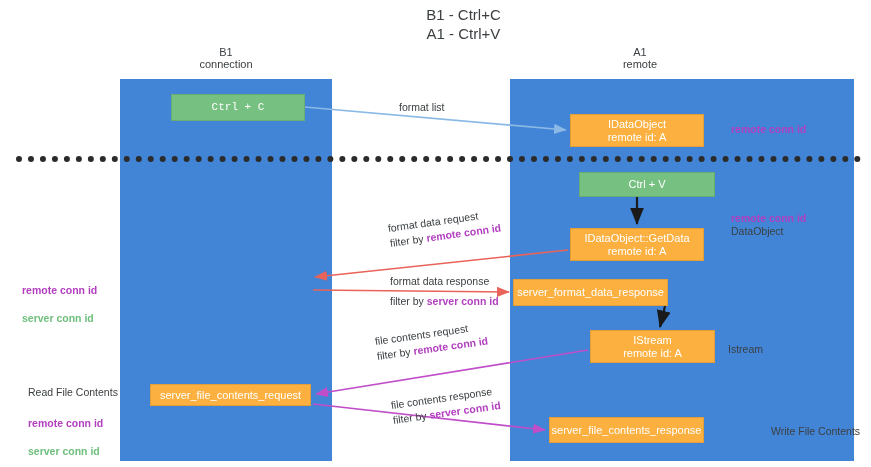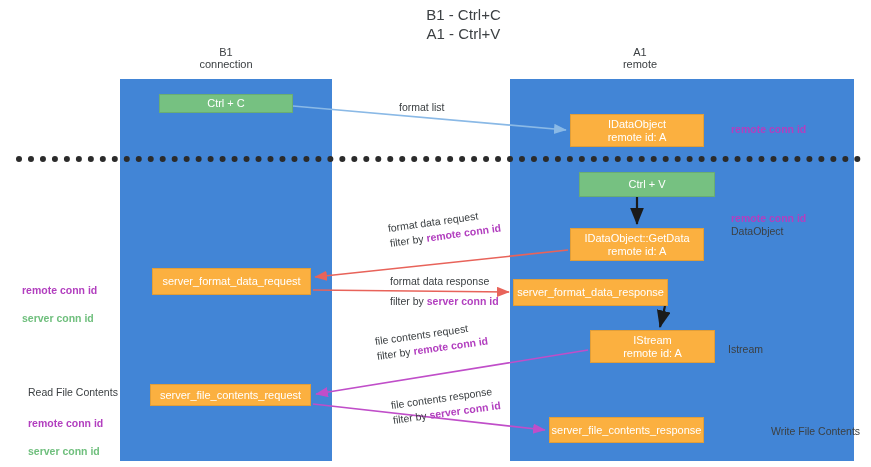--- a/index.html
+++ b/index.html
@@ -42,21 +42,21 @@
     position:absolute;box-sizing:border-box;
     display:flex;flex-direction:column;align-items:center;justify-content:center;
     color:#ffffff;font-size:11px;line-height:13px;text-align:center;
     white-space:pre-line;
     border:1px solid rgba(0,0,0,0.10);
   }
   .green{background:#76c181;}
   .orange{background:#fbb košík;}
   .orange{background:#fbb040;}
 
-  #n-ctrlc{left:159px;top:94px;width:134px;height:19px;}
+  #n-ctrlc{left:171px;top:94px;width:134px;height:27px;font-family:Liberation Mono, monospace;}
   #n-idataobject{left:570px;top:114px;width:134px;height:33px;}
   #n-ctrlv{left:579px;top:172px;width:136px;height:25px;}
   #n-getdata{left:570px;top:228px;width:134px;height:33px;}
   #n-sfdreq{left:152px;top:268px;width:159px;height:27px;}
   #n-sfdresp{left:513px;top:279px;width:155px;height:27px;}
   #n-istream{left:590px;top:330px;width:125px;height:33px;}
   #n-sfcreq{left:150px;top:384px;width:161px;height:22px;}
   #n-sfcresp{left:549px;top:417px;width:155px;height:26px;}
 
   
@@ -136,21 +136,20 @@
   </svg>
 
   <div id="divider"></div>
 
   <div class="node green" id="n-ctrlc">Ctrl + C</div>
   <div class="node orange" id="n-idataobject">IDataObject
 remote id: A</div>
   <div class="node green" id="n-ctrlv">Ctrl + V</div>
   <div class="node orange" id="n-getdata">IDataObject::GetData
 remote id: A</div>
-  <div class="node orange" id="n-sfdreq">server_format_data_request</div>
   <div class="node orange" id="n-sfdresp">server_format_data_response</div>
   <div class="node orange" id="n-istream">IStream
 remote id: A</div>
   <div class="node orange" id="n-sfcreq">server_file_contents_request</div>
   <div class="node orange" id="n-sfcresp">server_file_contents_response</div>
 
   <div class="cap" id="cap-formatlist">
     <span>format list</span>
   </div>
 

